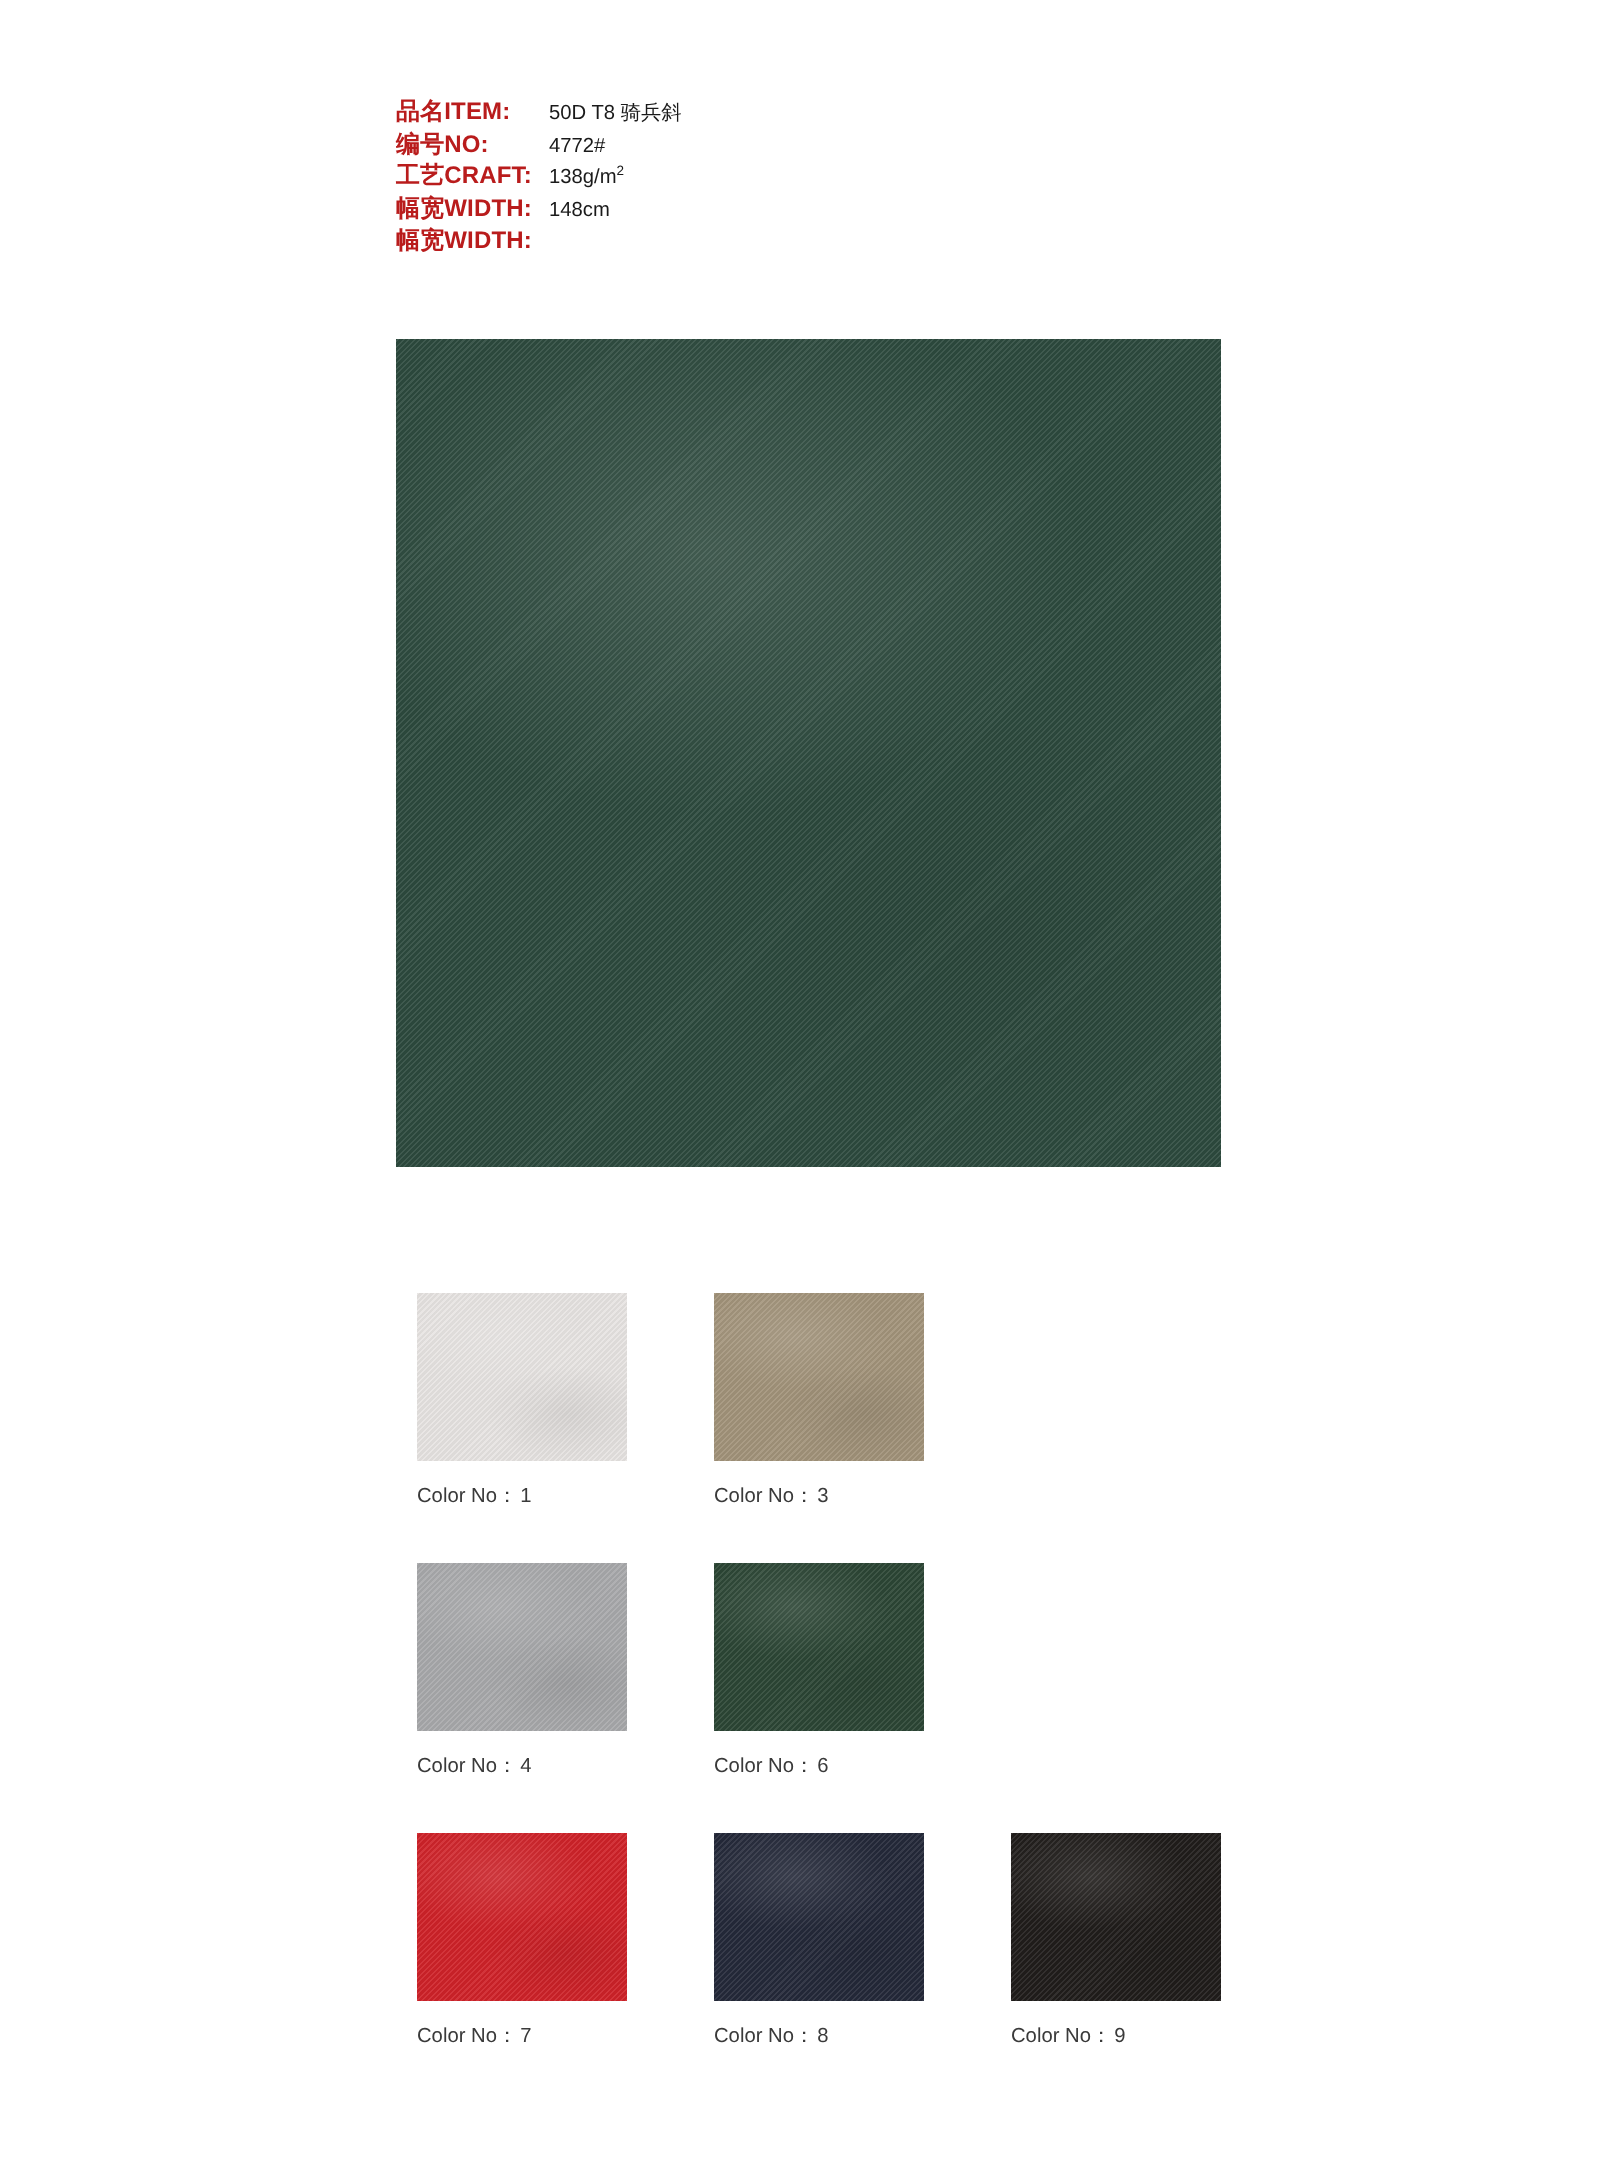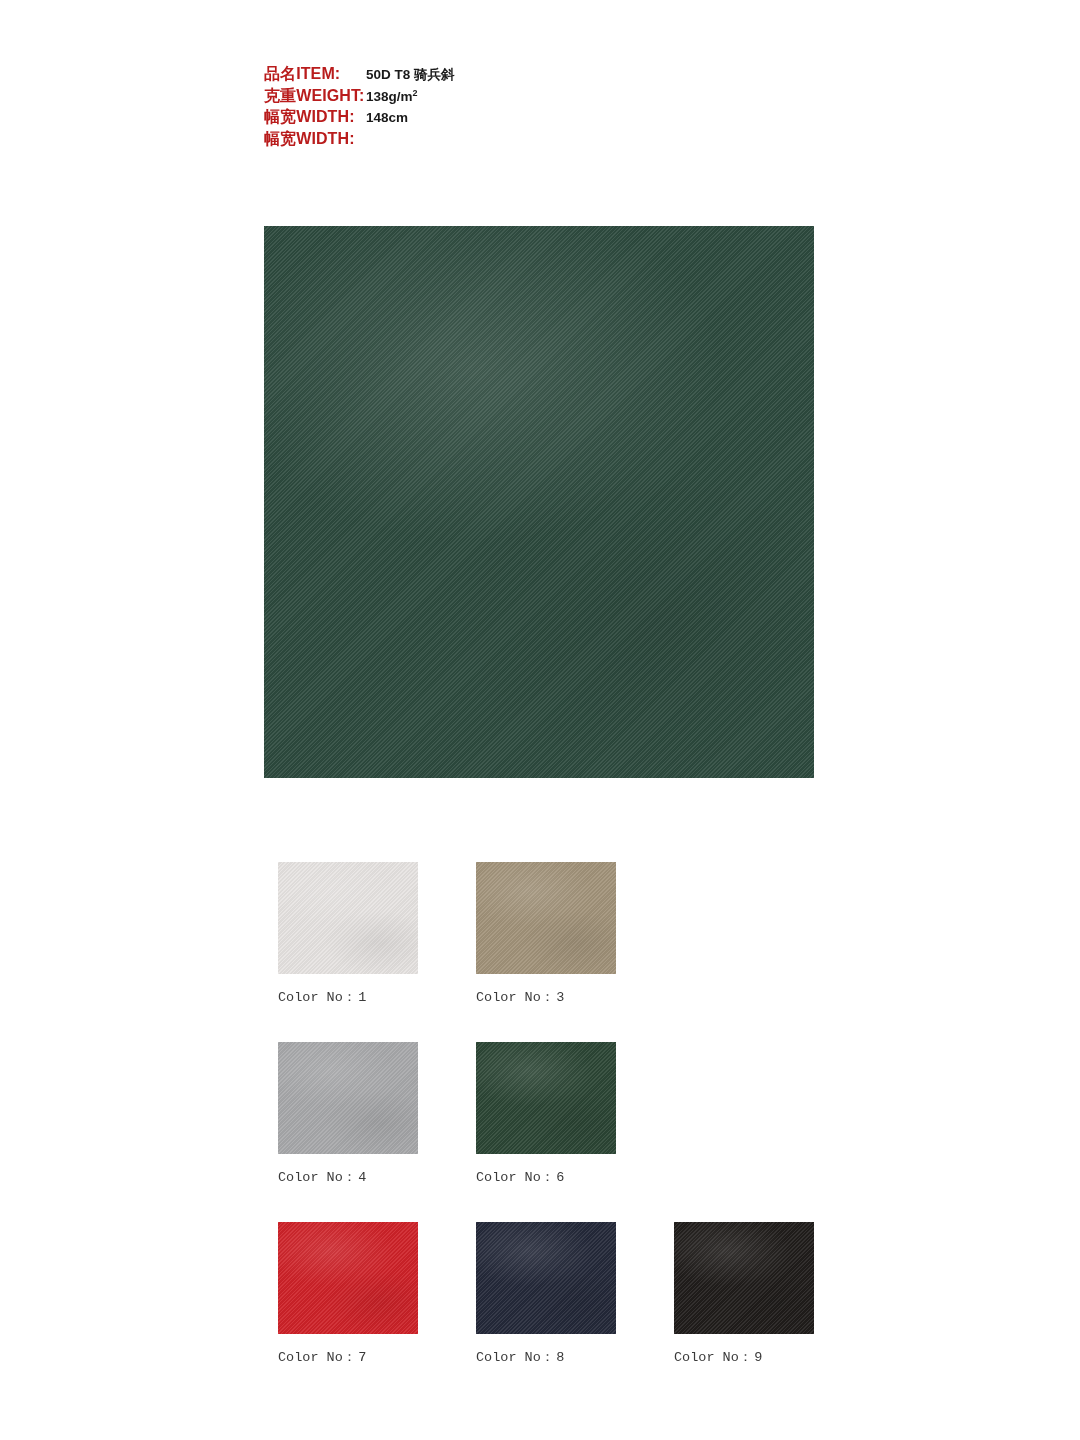--- a/index.html
+++ b/index.html
@@ -31,21 +31,21 @@
     width: 102px;
     flex: 0 0 102px;
     font-size: 16px;
     font-weight: bold;
     color: #b91c1c;
     letter-spacing: 0.1px;
     white-space: nowrap;
   }
   .spec-value {
     font-size: 13.5px;
-    font-weight: bold;
+    font-weight: normal;
     color: #1a1a1a;
     white-space: nowrap;
     text-align: right;
   }
   .spec-value sup {
     font-size: 9px;
     vertical-align: super;
     line-height: 0;
   }
 
@@ -144,36 +144,40 @@
     width: 140px;
     height: 112px;
   }
   .color-caption {
     position: absolute;
     left: 0;
     top: 126px;
     font-size: 13.5px;
     color: #3a3a3a;
     white-space: nowrap;
-    font-family: Liberation Mono, monospace;
+    font-family: Liberation Sans, sans-serif;
   }
   .color-caption .cap-num {
     margin-left: 2px;
   }
 </style>
 </head>
 <body>
 
 <div id="spec-header">
     <div class="spec-row">
       <div class="spec-label">品名ITEM:</div>
       <div class="spec-value">50D T8 骑兵斜</div>
     </div>
     <div class="spec-row">
-      <div class="spec-label">克重WEIGHT:</div>
+      <div class="spec-label">编号NO:</div>
+      <div class="spec-value">4772#</div>
+    </div>
+    <div class="spec-row">
+      <div class="spec-label">工艺CRAFT:</div>
       <div class="spec-value"><span>138g/m</span><sup>2</sup></div>
     </div>
     <div class="spec-row">
       <div class="spec-label">幅宽WIDTH:</div>
       <div class="spec-value">148cm</div>
     </div>
     <div class="spec-row">
       <div class="spec-label">幅宽WIDTH:</div>
       <div class="spec-value"></div>
     </div>

